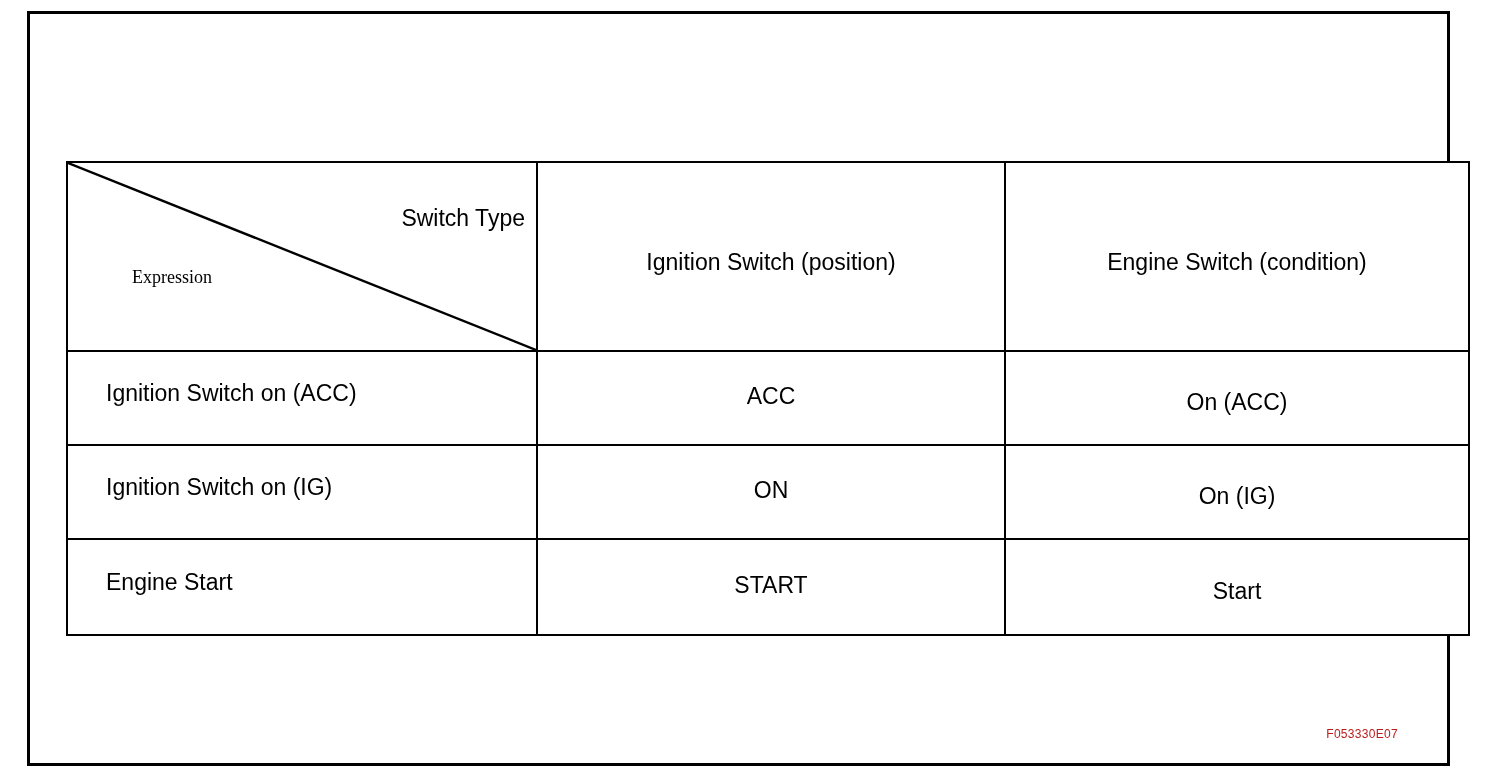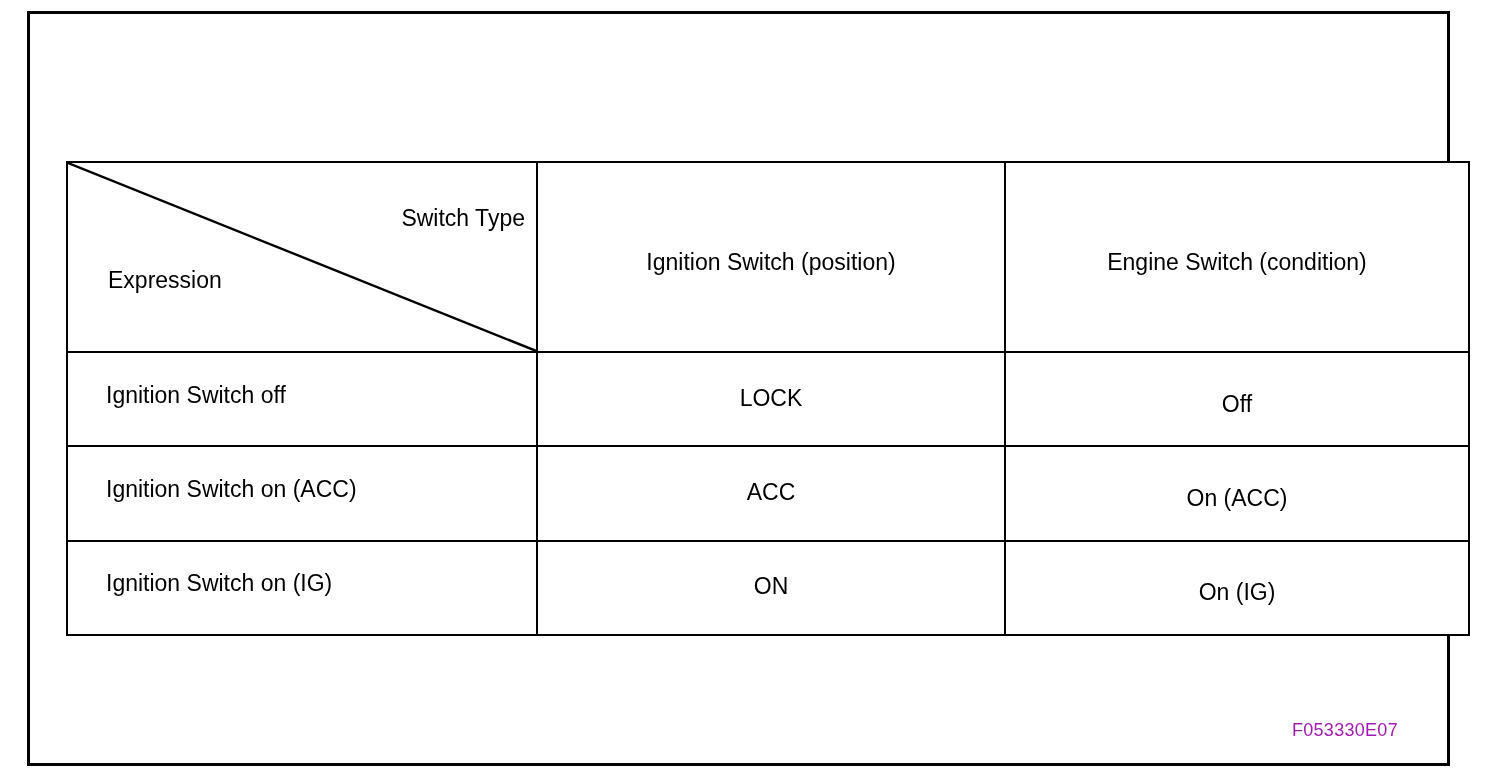--- a/index.html
+++ b/index.html
@@ -77,24 +77,25 @@
   }
   #corner-switch-type {
     position: absolute;
     right: 11px;
     top: 42px;
     font-size: 23px;
     white-space: nowrap;
   }
   #corner-expression {
     position: absolute;
-    left: 40px;
+    left: 64px;
     top: 104px;
-    font-size: 23px;
+    font-size: 18px;
     white-space: nowrap;
+    font-family: Liberation Serif, serif;
   }
 
   .header-cell {
     text-align: center;
     height: 159px;
     border-bottom-width: 4px;
   }
   .header-cell .lbl {
     display: block;
     position: relative;
@@ -139,23 +140,23 @@
   .row-last td { border-top-width: 1px; }
   .row-last td.cell-expression { border-bottom-width: 3px; }
   .row-last td.cell-ignition  { border-bottom-width: 3px; }
   .row-last td.cell-engine    { border-bottom-width: 3px; }
 
   
   #figure-code {
     position: absolute;
     right: 49px;
     bottom: 22px;
-    font-size: 18px;
+    font-size: 12px;
     letter-spacing: 0.3px;
-    color: #a21caf;
+    color: #b91c1c;
     white-space: nowrap;
   }
 </style>
 </head>
 <body>
 
 <div id="page">
   <div id="page-frame">
 
     <table id="switch-table">
@@ -169,31 +170,20 @@
             <span id="corner-expression">Expression</span>
           </td>
           <td class="col-ignition header-cell">
             <span class="lbl">Ignition Switch (position)</span>
           </td>
           <td class="col-engine header-cell">
             <span class="lbl">Engine Switch (condition)</span>
           </td>
         </tr>
 
-        <tr class="row-body">
-          <td class="col-expression cell-expression">
-            <span class="lbl">Ignition Switch off</span>
-          </td>
-          <td class="col-ignition cell-ignition">
-            <span class="lbl">LOCK</span>
-          </td>
-          <td class="col-engine cell-engine">
-            <span class="lbl">Off</span>
-          </td>
-        </tr>
 
         <tr class="row-body">
           <td class="col-expression cell-expression">
             <span class="lbl">Ignition Switch on (ACC)</span>
           </td>
           <td class="col-ignition cell-ignition">
             <span class="lbl">ACC</span>
           </td>
           <td class="col-engine cell-engine">
             <span class="lbl">On (ACC)</span>
@@ -205,19 +195,30 @@
             <span class="lbl">Ignition Switch on (IG)</span>
           </td>
           <td class="col-ignition cell-ignition">
             <span class="lbl">ON</span>
           </td>
           <td class="col-engine cell-engine">
             <span class="lbl">On (IG)</span>
           </td>
         </tr>
 
+        <tr class="row-last">
+          <td class="col-expression cell-expression">
+            <span class="lbl">Engine Start</span>
+          </td>
+          <td class="col-ignition cell-ignition">
+            <span class="lbl">START</span>
+          </td>
+          <td class="col-engine cell-engine">
+            <span class="lbl">Start</span>
+          </td>
+        </tr>
       </tbody>
     </table>
 
     <div id="figure-code">F053330E07</div>
 
   </div>
 </div>
 
 </body></html>

